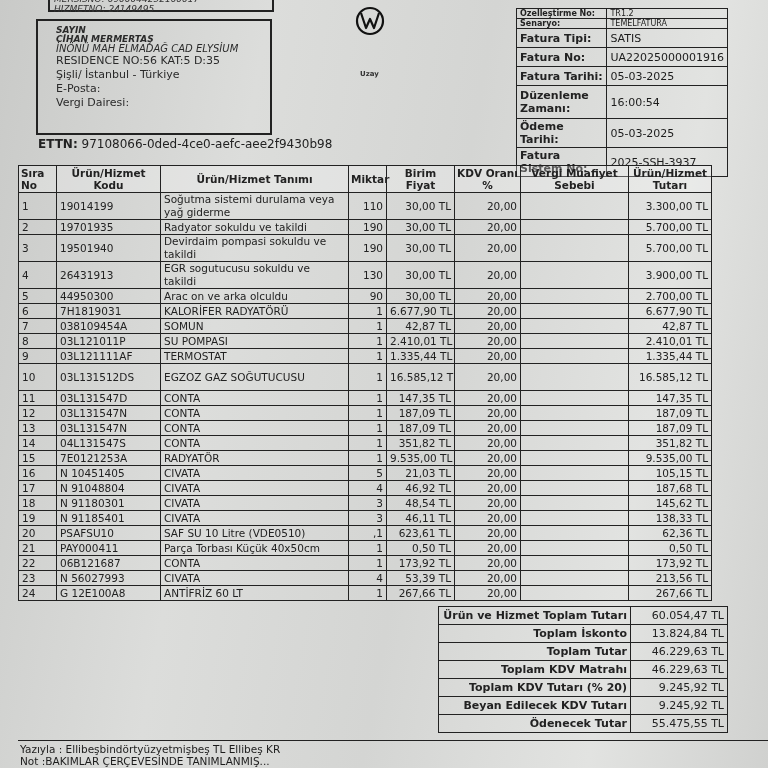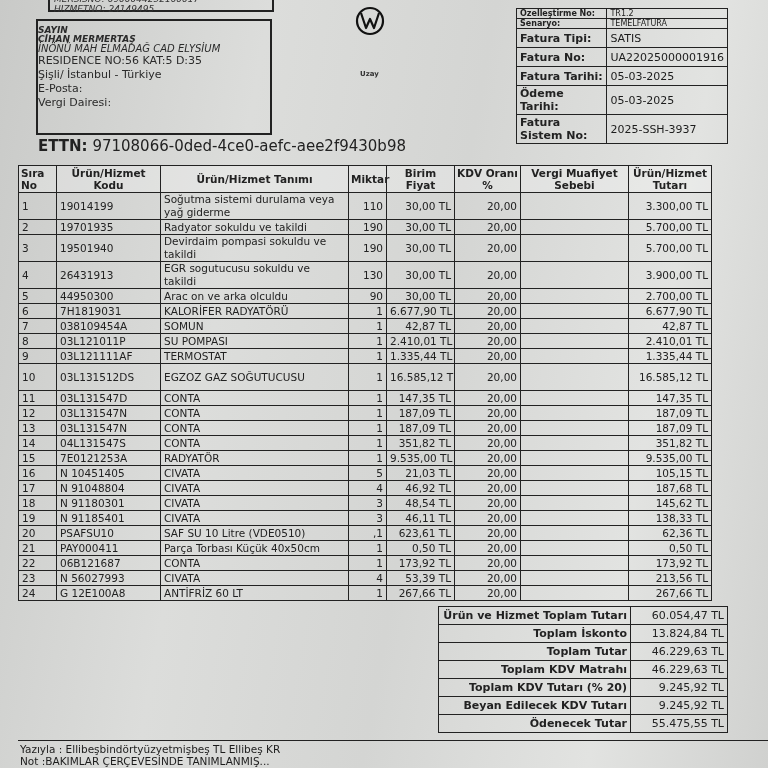--- a/index.html
+++ b/index.html
@@ -14,27 +14,27 @@
   
   .seller-box {
     left:48px; top:-8px; width:226px; height:20px;
     border:2px solid #222; border-top:none;
     font-size:9px; font-style:italic; line-height:10px; padding:2px 4px; box-sizing:border-box;
     color:#333;
   }
   
   .buyer-box {
     left:36px; top:19px; width:236px; height:116px;
-    border:2px solid #222; box-sizing:border-box; padding:5px 0;
+    border:2px solid #222; box-sizing:border-box; padding:5px 18px;
     font-size:11px; line-height:14px; color:#2a2a2a;
   }
   .buyer-box .b1 { font-weight:bold; font-style:italic; font-size:9px; line-height:9px; }
   .buyer-box .b2 { font-style:italic; font-size:10px; line-height:10px; }
   .buyer-box .addr { font-size:11px; line-height:14px; }
-  .ettn { left:38px; top:137px; font-size:15px; color:#222; }
+  .ettn { left:38px; top:137px; font-size:12px; color:#222; }
   .ettn b { font-weight:bold; }
   
   .logo { left:350px; top:4px; width:40px; height:40px; }
   .logo-label { left:360px; top:31px; font-size:7px; font-weight:bold; color:#333;margin-top:39px; }
   
   .meta {
     left:516px; top:8px; width:212px;
     border-collapse:collapse; font-size:11px;
   }
   .meta td { border:1.5px solid #222; padding:1px 3px; height:16px; vertical-align:middle; }
@@ -114,20 +114,24 @@
         <td class="k">Fatura Tipi:</td>
         <td>SATIS</td>
       </tr>
       <tr>
         <td class="k">Fatura No:</td>
         <td>UA22025000001916</td>
       </tr>
       <tr>
         <td class="k">Fatura Tarihi:</td>
         <td>05-03-2025</td>
+      </tr>
+      <tr class="tall">
+        <td class="k">Düzenleme Zamanı:</td>
+        <td>16:00:54</td>
       </tr>
       <tr>
         <td class="k">Ödeme Tarihi:</td>
         <td>05-03-2025</td>
       </tr>
       <tr>
         <td class="k">Fatura Sistem No:</td>
         <td>2025-SSH-3937</td>
       </tr>
     </tbody>

